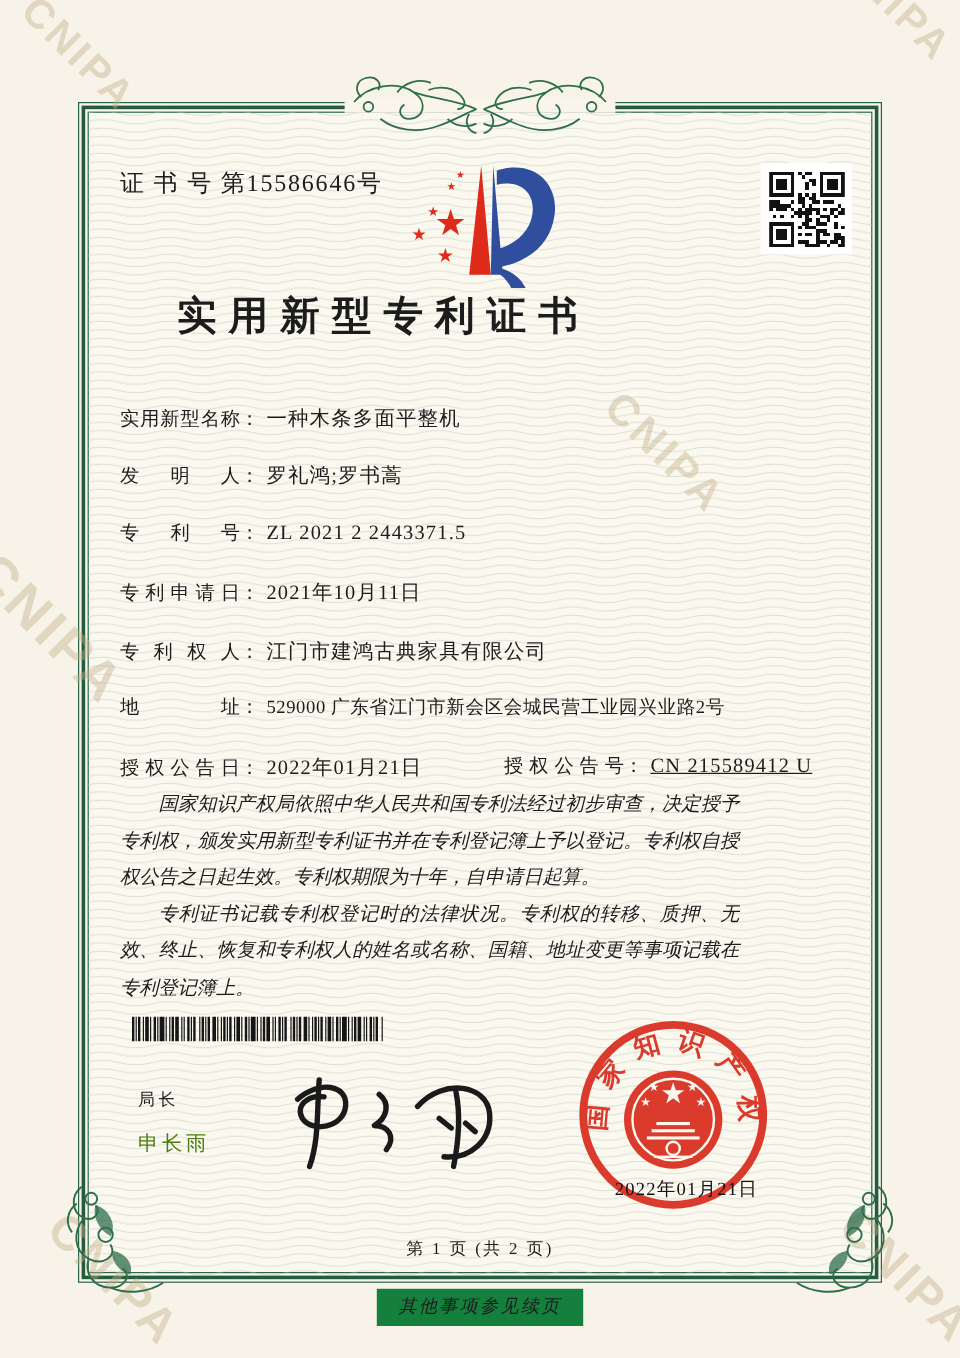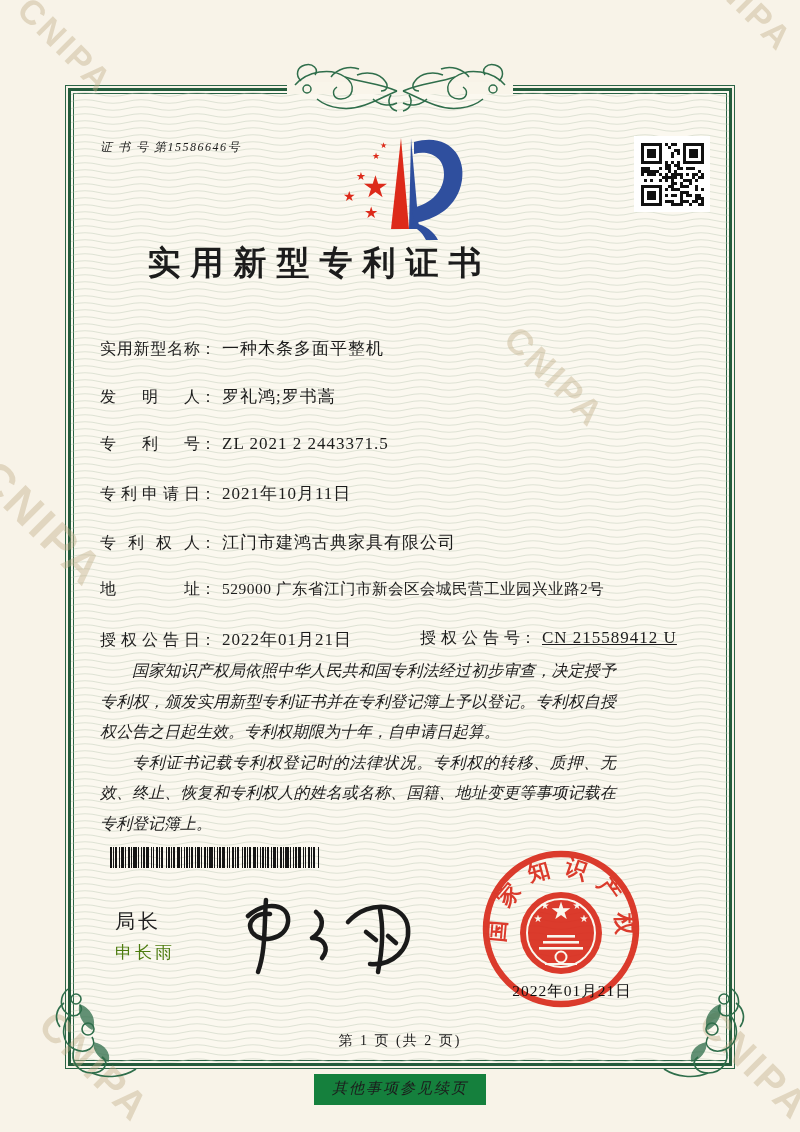--- a/index.html
+++ b/index.html
@@ -24,42 +24,42 @@
   .wm5{left:26px;top:1044px;font-size:40px;}
   .wm6{left:686px;top:1042px;font-size:40px;}
 
   .orn{position:absolute;z-index:3;}
   .orn-top{left:287px;top:55px;}
   .orn-bl{left:30px;top:985px;}
   .orn-br{left:660px;top:985px;}
 
   
   .content{position:absolute;inset:0;z-index:4;}
-  .cert-no{position:absolute;left:100px;top:139px;font-size:12px;letter-spacing:1.5px;font-style:italic;}
+  .cert-no{position:absolute;left:100px;top:139px;font-size:20px;letter-spacing:1.5px;}
   .logo{position:absolute;left:330px;top:126px;width:150px;height:114px;}
   .logo .star{position:absolute;color:#dd2a1a;line-height:1;display:block;font-family:"DejaVu Sans",sans-serif;}
   .qr-box{position:absolute;left:634px;top:136px;width:76px;height:76px;background:#fff;}
   .qr{position:absolute;left:641px;top:143px;}
   .title{position:absolute;left:0;top:241px;width:639px;text-align:center;
          font-size:33px;font-weight:bold;letter-spacing:10px;}
 
   .row{position:absolute;left:100px;font-size:16px;white-space:nowrap;}
   .lbl{display:inline-block;width:100px;text-align:justify;text-align-last:justify;vertical-align:baseline;}
   .colon{display:inline-block;}
   .val{margin-left:6px;letter-spacing:1px;font-size:17px;}
   .val-sm{font-size:15.5px;letter-spacing:0.5px;}
   .fgroup2{position:absolute;left:320px;top:0;white-space:nowrap;text-decoration:underline;}
 
   .body-text{position:absolute;left:100px;top:656px;width:516px;font-size:16px;line-height:30.5px;
              text-align:justify;font-style:italic;}
   .body-text p{margin:0;text-indent:2em;}
 
   .barcode{position:absolute;left:110px;top:847px;}
   .duty{position:absolute;left:115px;top:908px;font-family:"Liberation Sans","DejaVu Sans",sans-serif;
-        font-size:20px;letter-spacing:3px;color:#222;}
+        font-size:14px;letter-spacing:3px;color:#222;}
   .dname{position:absolute;left:115px;top:941px;font-family:"Liberation Sans","DejaVu Sans",sans-serif;
          font-size:17px;letter-spacing:3px;color:#4d7c0f;}
   .signature{position:absolute;left:228px;top:886px;}
 
   .seal{position:absolute;left:479px;top:847px;}
   .seal-date{position:absolute;left:492px;top:981px;width:160px;text-align:center;
              font-size:15.5px;letter-spacing:1px;color:#111;}
 
   .page-info{position:absolute;left:0;top:1032px;width:800px;text-align:center;font-size:14px;letter-spacing:2px;}
   .chip{position:absolute;left:50%;top:1074px;transform:translateX(-50%);background:#15803d;

